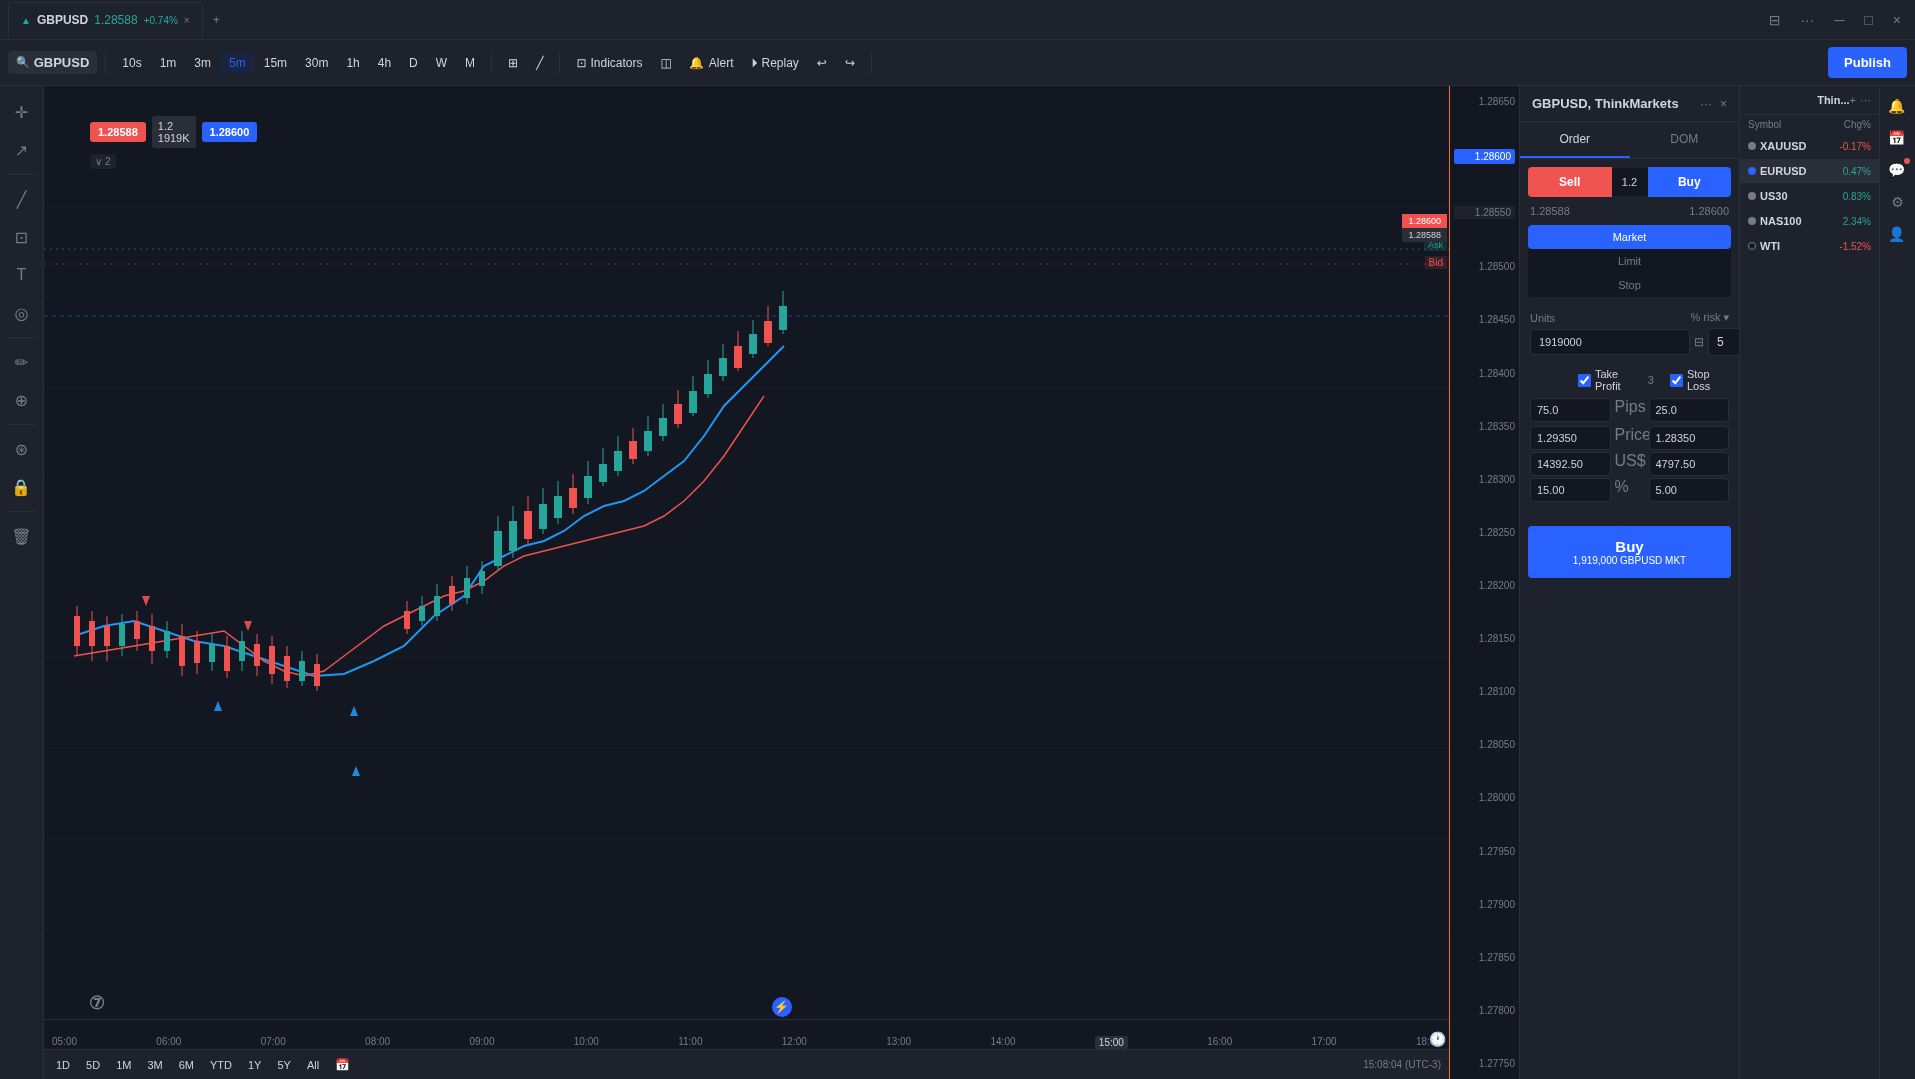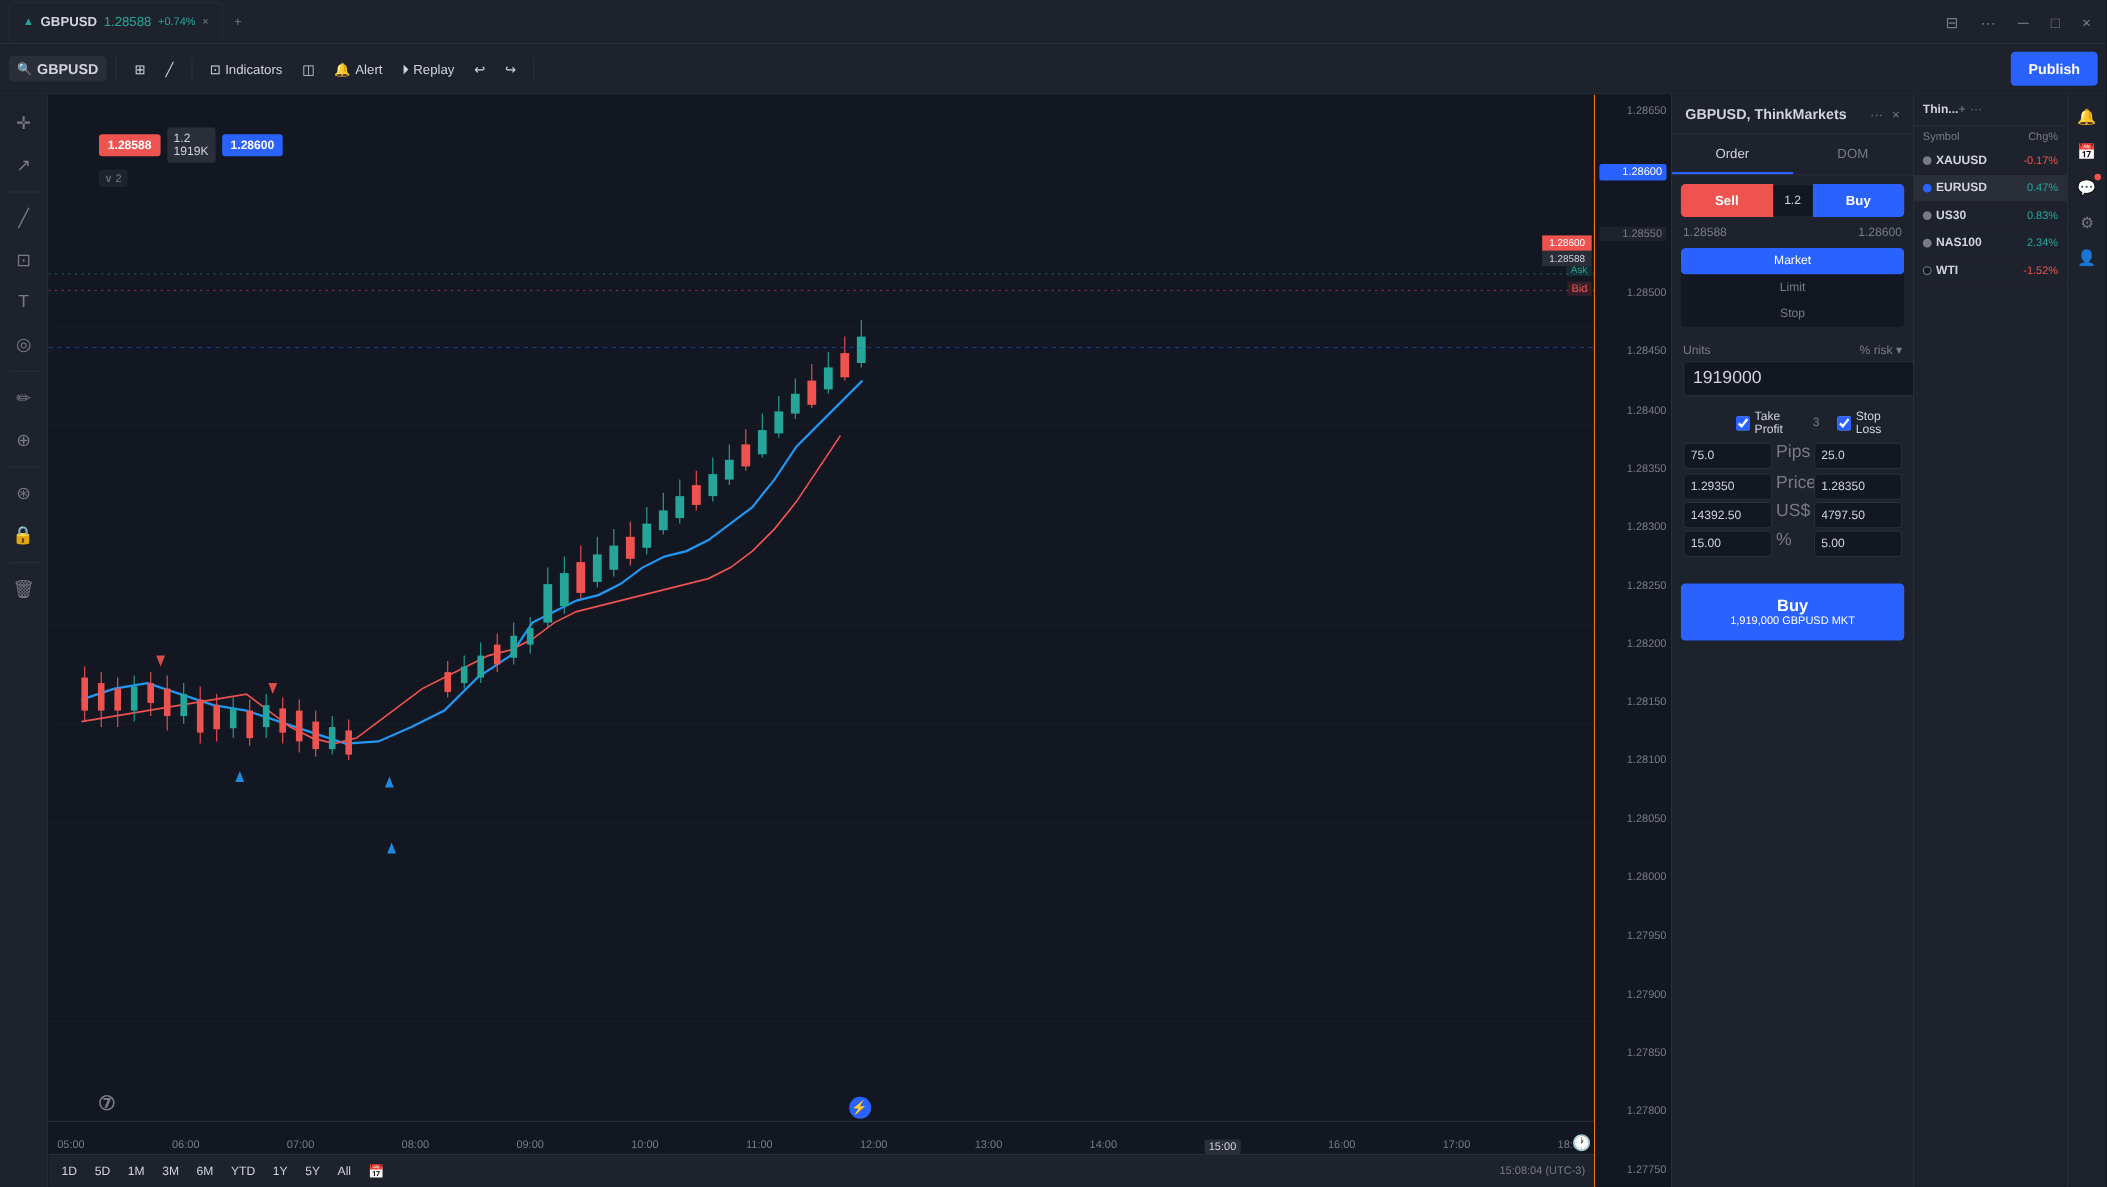--- a/index.html
+++ b/index.html
@@ -58,39 +58,39 @@
 
     .sell-buy-prices { display: flex; justify-content: space-between; padding: 0 10px 8px; font-size: 11px; color: #787b86; }
 
     .order-type-tabs { display: flex; margin: 0 8px 8px; background: #131722; border-radius: 4px; overflow: hidden; flex-direction: column; }
     .order-type-tab { flex: 1; text-align: center; padding: 6px; font-size: 11px; color: #787b86; cursor: pointer; }
     .order-type-tab.active { background: #2962ff; color: white; border-radius: 4px; }
 
     .units-section { padding: 6px 10px; }
     .units-label { display: flex; align-items: center; justify-content: space-between; margin-bottom: 4px; font-size: 11px; color: #787b86; }
     .units-input-row { display: flex; align-items: center; gap: 4px; }
-    .units-input { flex: 1; background: #131722; border: 1px solid #2a2e39; color: #d1d4dc; padding: 6px 8px; font-size: 16px; border-radius: 4px; }
+    .units-input { flex: 1; background: #131722; border: 1px solid #2a2e39; color: #d1d4dc; padding: 6px 8px; font-size: 11px; border-radius: 4px; }
     .calc-icon { color: #787b86; cursor: pointer; }
 
     .risk-input { background: #131722; border: 1px solid #2a2e39; color: #d1d4dc; padding: 6px 8px; font-size: 12px; border-radius: 4px; width: 60px; }
 
     .tp-sl-section { padding: 6px 10px; }
     .tp-sl-row { display: flex; gap: 8px; margin-bottom: 6px; align-items: center; padding-left: 48px; }
     .tp-sl-check { display: flex; align-items: center; gap: 4px; font-size: 11px; }
     .tp-sl-check input[type="checkbox"] { accent-color: #2962ff; }
     .tp-sl-num { margin-left: auto; font-size: 11px; color: #787b86; }
     .tp-sl-field { background: #131722; border: 1px solid #2a2e39; color: #d1d4dc; padding: 5px 6px; font-size: 11px; border-radius: 4px; width: 100%; }
     .tp-sl-mid { font-size: 16px; color: #787b86; text-align: left; min-width: 30px; }
 
     .buy-action-btn { margin: 10px 8px; background: #2962ff; color: white; border: none; border-radius: 4px; padding: 12px; font-size: 13px; font-weight: 700; cursor: pointer; width: calc(100% - 16px); text-align: center; }
     .buy-action-sub { font-size: 10px; font-weight: 400; }
 
     
     .right-sidebar { width: 140px; background: #1e222d; border-left: 1px solid #2a2e39; }
-    .rs-header { display: flex; align-items: center; justify-content: flex-start; padding: 8px; border-bottom: 1px solid #2a2e39; font-size: 11px; }
+    .rs-header { display: flex; align-items: center; justify-content: flex-end; padding: 8px; border-bottom: 1px solid #2a2e39; font-size: 11px; }
     .rs-cols { display: grid; grid-template-columns: 1fr auto; padding: 4px 8px; font-size: 10px; color: #787b86; }
     .rs-item { display: flex; justify-content: space-between; align-items: center; padding: 6px 8px; border-bottom: 1px solid #1e222d; cursor: pointer; }
     .rs-item.active { background: #2a2e39; }
     .rs-symbol { font-size: 11px; font-weight: 600; }
     .rs-change { font-size: 10px; }
     .positive { color: #26a69a; }
     .negative { color: #ef5350; }
 
     
     ::-webkit-scrollbar { width: 4px; }
@@ -129,20 +129,33 @@
     <button class="win-btn win-close">×</button>
   </div>
 </div>
 
 <div class="toolbar">
   <div class="toolbar-group">
     <div class="symbol-search">
       <span style="color:#787b86; font-size:11px;">🔍</span>
       <span style="font-weight:700; font-size:13px;">GBPUSD</span>
     </div>
+  </div>
+  <div class="toolbar-group">
+    <button class="tb-btn">10s</button>
+    <button class="tb-btn">1m</button>
+    <button class="tb-btn">3m</button>
+    <button class="tb-btn active" style="color:#2962ff; background:#1a2340;">5m</button>
+    <button class="tb-btn">15m</button>
+    <button class="tb-btn">30m</button>
+    <button class="tb-btn">1h</button>
+    <button class="tb-btn">4h</button>
+    <button class="tb-btn">D</button>
+    <button class="tb-btn">W</button>
+    <button class="tb-btn">M</button>
   </div>
   <div class="toolbar-group">
     <button class="tb-btn">⊞</button>
     <button class="tb-btn">╱</button>
   </div>
   <div class="toolbar-group">
     <button class="tb-btn">
       <span>⊡</span>
       <span>Indicators</span>
     </button>

